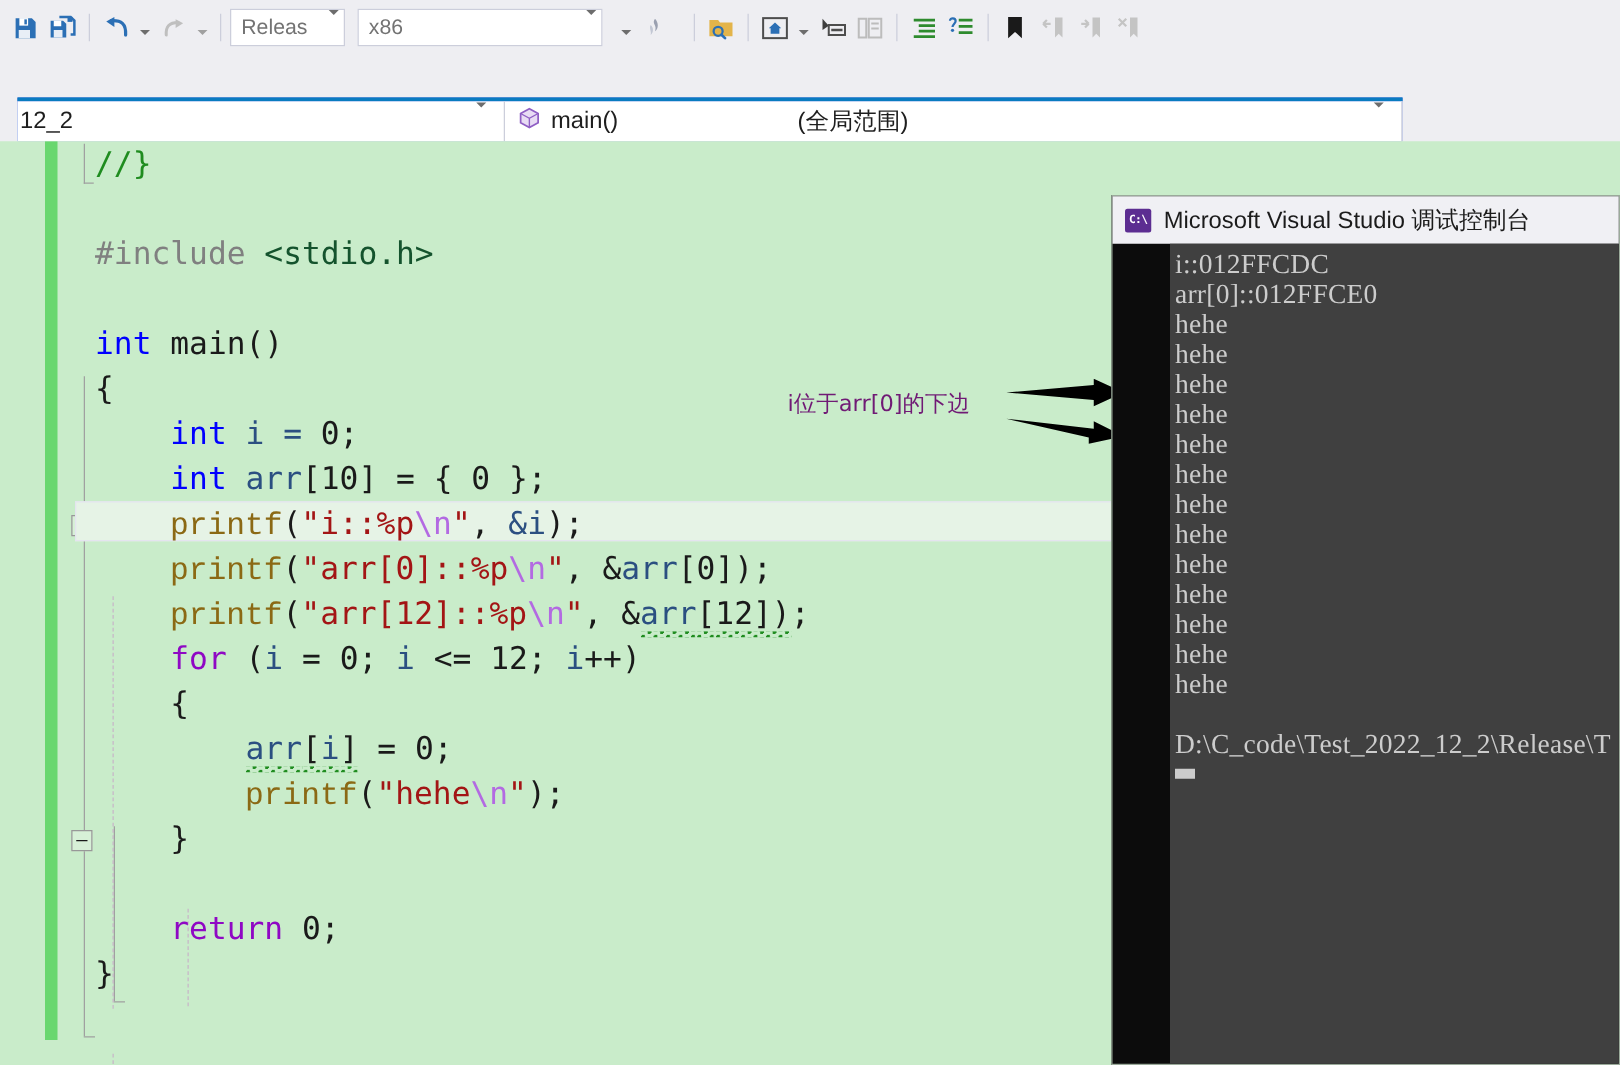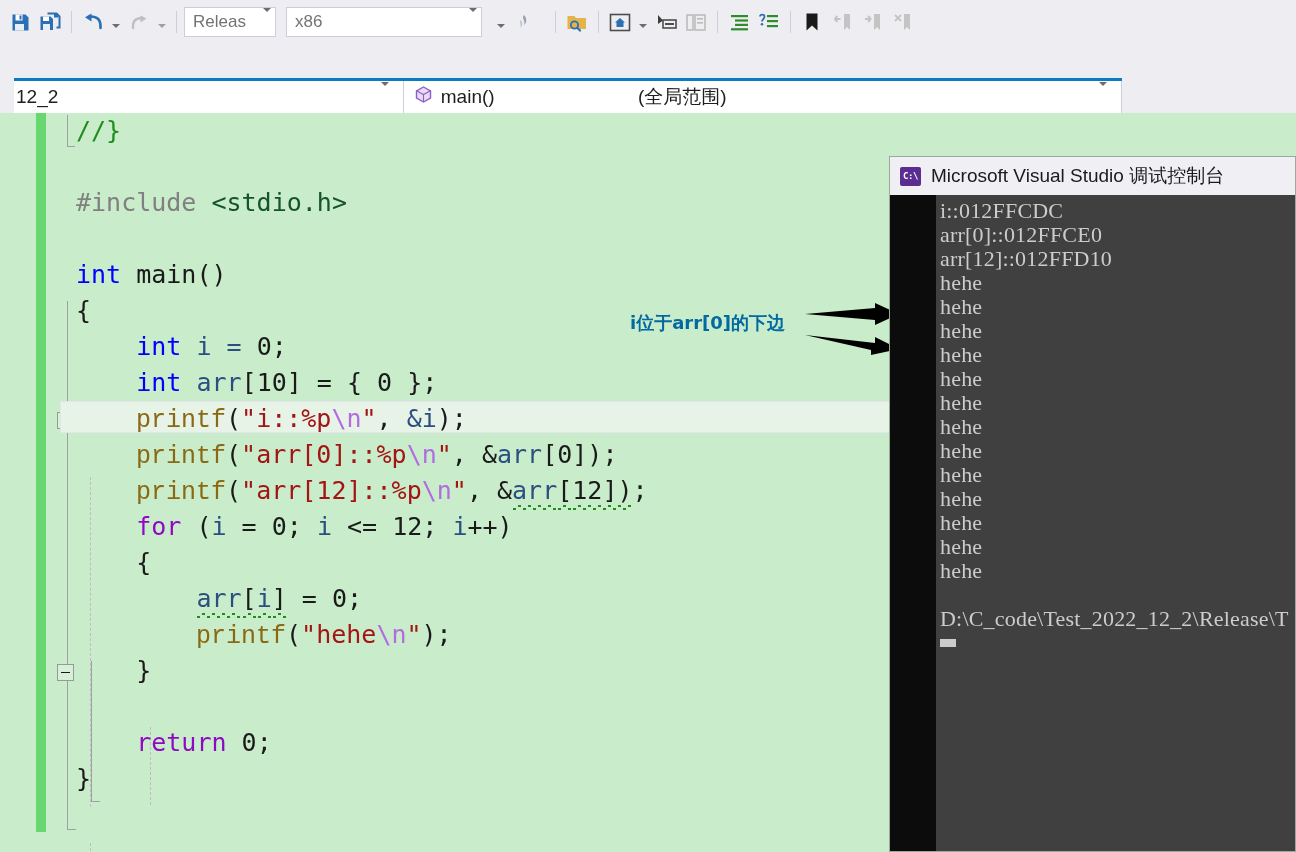--- a/index.html
+++ b/index.html
@@ -124,21 +124,21 @@
   }
   .fold-box i { display: block; width: 9px; height: 1.5px; background: #1a1a1a; }
   .brk-top, .brk-bot {
     position: absolute; width: 7px; border-left: 1px solid #a0a0a0;
     height: 1px; border-top: 1px solid #a0a0a0;
   }
 
   
   .annot {
     position: absolute; font-family: "DejaVu Sans", sans-serif;
-    font-size: 18px; font-weight: 700; color: #0369a1; white-space: nowrap;
+    font-size: 18px; font-weight: 400; color: #701a75; white-space: nowrap;
   }
   .arrow { position: absolute; }
 
   
   .console {
     position: absolute; left: 889px; top: 156px; width: 407px; height: 696px;
     background: #0c0c0c; border: 1px solid #9aaa9a;
   }
   .con-title {
     height: 38px; background: #f0f0f4; display: flex; align-items: center;
@@ -374,21 +374,20 @@
   </div>
 
   <div class="console">
     <div class="con-title">
       <span class="con-ico">C:\</span>
       <span class="con-title-txt">Microsoft Visual Studio 调试控制台</span>
     </div>
     <div class="con-body" id="console-body">
         <div class="con-line">i::012FFCDC</div>
         <div class="con-line">arr[0]::012FFCE0</div>
-        <div class="con-line">arr[12]::012FFD10</div>
         <div class="con-line">hehe</div>
         <div class="con-line">hehe</div>
         <div class="con-line">hehe</div>
         <div class="con-line">hehe</div>
         <div class="con-line">hehe</div>
         <div class="con-line">hehe</div>
         <div class="con-line">hehe</div>
         <div class="con-line">hehe</div>
         <div class="con-line">hehe</div>
         <div class="con-line">hehe</div>

